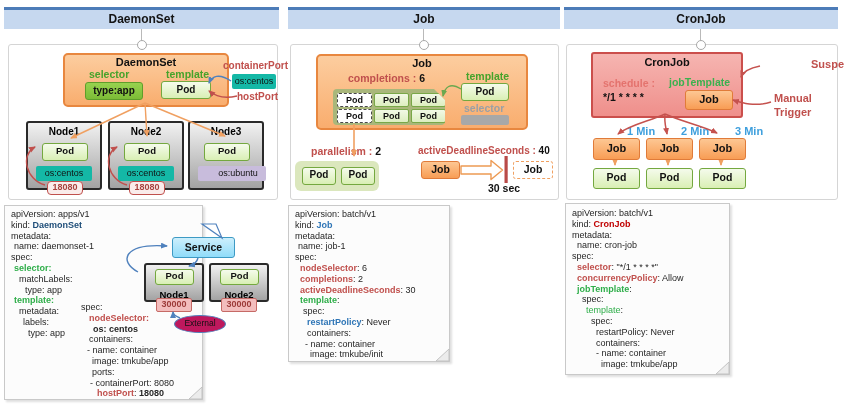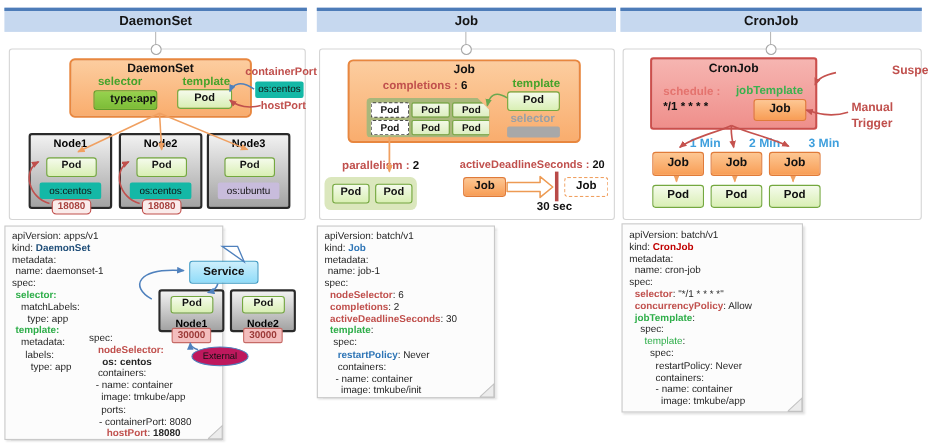--- a/index.html
+++ b/index.html
@@ -16,21 +16,21 @@
   .obox{position:absolute;background:linear-gradient(180deg,#fccd9f,#f9ad6e);border:2px solid #e8873f;border-radius:5px;}
   .ochip{position:absolute;background:linear-gradient(180deg,#fdc793,#f89d55);border:1.5px solid #e07b39;border-radius:3px;
          text-align:center;font-weight:bold;color:#111;}
   .boxtitle{position:absolute;left:0;right:0;top:1px;text-align:center;font-weight:bold;font-size:11px;color:#111;}
   .glabel{position:absolute;color:#46a32b;font-weight:bold;font-size:10.5px;white-space:nowrap;}
   .rlabel{position:absolute;color:#c0504d;font-weight:bold;font-size:10px;white-space:nowrap;}
   .blk{color:#111;}
   .pod{position:absolute;background:linear-gradient(180deg,#f5fbec,#d9efb4);border:1.5px solid #74a83f;border-radius:3px;
        text-align:center;font-weight:bold;color:#111;}
   .typeapp{position:absolute;background:linear-gradient(180deg,#97d24f,#7cbc37);border:1.5px solid #5f9e2a;border-radius:3px;
-       text-align:right;font-weight:bold;font-size:10px;line-height:15px;color:#111;}
+       text-align:center;font-weight:bold;font-size:10px;line-height:15px;color:#111;}
   .node{position:absolute;background:linear-gradient(180deg,#f1f1f1,#a3a3a3);border:2px solid #2a2a2a;border-radius:3px;}
   .ntitle{position:absolute;left:0;right:0;text-align:center;font-weight:bold;font-size:10px;color:#000;}
   .oschip{position:absolute;text-align:center;font-size:9px;line-height:15px;color:#111;border-radius:2px;}
   .chip-blue{background:#14b8a6;} .chip-purple{background:#c8bcdc;}
   .portchip{position:absolute;background:#faeceb;border:1.5px solid #c0504d;border-radius:4px;color:#a8423e;
             font-weight:bold;font-size:9px;line-height:11px;text-align:center;z-index:3;}
   .grid{position:absolute;background:#a9b77b;border-radius:4px;
         clip-path:polygon(0 0,101px 0,112px 11px,112px 36px,0 36px);}
   .gcell{position:absolute;width:33px;height:12px;text-align:center;font-weight:bold;font-size:9px;line-height:12px;
          background:linear-gradient(180deg,#f2f9e6,#ddeec0);border:1.3px solid #79a848;border-radius:2px;color:#111;}
@@ -100,21 +100,21 @@
     </div>
     <div class="node" style="left:99px;top:76px;width:72px;height:65px;">
       <div class="ntitle" style="top:3px;">Node2</div>
       <div class="pod" style="left:14px;top:20px;width:44px;height:16px;font-size:9.5px;line-height:14px;">Pod</div>
       <div class="oschip chip-blue" style="left:8px;top:43px;width:56px;height:15px;">os:centos</div>
       <div class="portchip" style="left:19px;top:58px;width:34px;height:12px;">18080</div>
     </div>
     <div class="node" style="left:179px;top:76px;width:72px;height:65px;">
       <div class="ntitle" style="top:3px;">Node3</div>
       <div class="pod" style="left:14px;top:20px;width:44px;height:16px;font-size:9.5px;line-height:14px;">Pod</div>
-      <div class="oschip chip-purple" style="left:8px;top:43px;width:56px;height:15px;">os:ubuntu</div>
+      <div class="oschip chip-purple" style="left:8px;top:43px;width:56px;height:15px;padding-left:12px;">os:ubuntu</div>
     </div>
 
     <svg class="ov" style="left:0;top:0;" width="268" height="154">
       <defs>
         <marker id="mO" markerWidth="8" markerHeight="8" refX="6" refY="3" orient="auto" markerUnits="userSpaceOnUse">
             <path d="M0,0L7,3L0,6Z" fill="#f0a061"></path>
           </marker>
         <marker id="mR" markerWidth="8" markerHeight="8" refX="6" refY="3" orient="auto" markerUnits="userSpaceOnUse">
             <path d="M0,0L7,3L0,6Z" fill="#c0504d"></path>
           </marker>
@@ -154,21 +154,21 @@
 
     <div class="rlabel" style="left:20px;top:100px;font-size:10.5px;">
       <span>parallelism :</span> <span class="blk">2</span>
     </div>
     <div class="pgroup" style="left:4px;top:116px;width:84px;height:30px;">
       <div class="pod" style="left:7px;top:6px;width:32px;height:16px;font-size:10px;line-height:14px;">Pod</div>
       <div class="pod" style="left:46px;top:6px;width:32px;height:16px;font-size:10px;line-height:14px;">Pod</div>
     </div>
 
     <div class="rlabel" style="left:127px;top:100px;">
-      <span>activeDeadlineSeconds :</span> <span class="blk">20</span>
+      <span>activeDeadlineSeconds :</span> <span class="blk">40</span>
     </div>
     <div class="ochip" style="left:130px;top:116px;width:37px;height:16px;font-size:10.5px;line-height:15px;">Job</div>
     <div class="dashedchip" style="left:222px;top:116px;width:38px;height:16px;font-size:10.5px;line-height:15px;">Job</div>
     <div class="abs" style="left:197px;top:137px;font-weight:bold;font-size:10.5px;">30 sec</div>
 
     <svg class="ov" style="left:0;top:0;" width="267" height="154">
       <defs>
         <marker id="jG" markerWidth="8" markerHeight="8" refX="6" refY="3" orient="auto" markerUnits="userSpaceOnUse">
             <path d="M0,0L7,3L0,6Z" fill="#6aa84f"></path>
           </marker>

